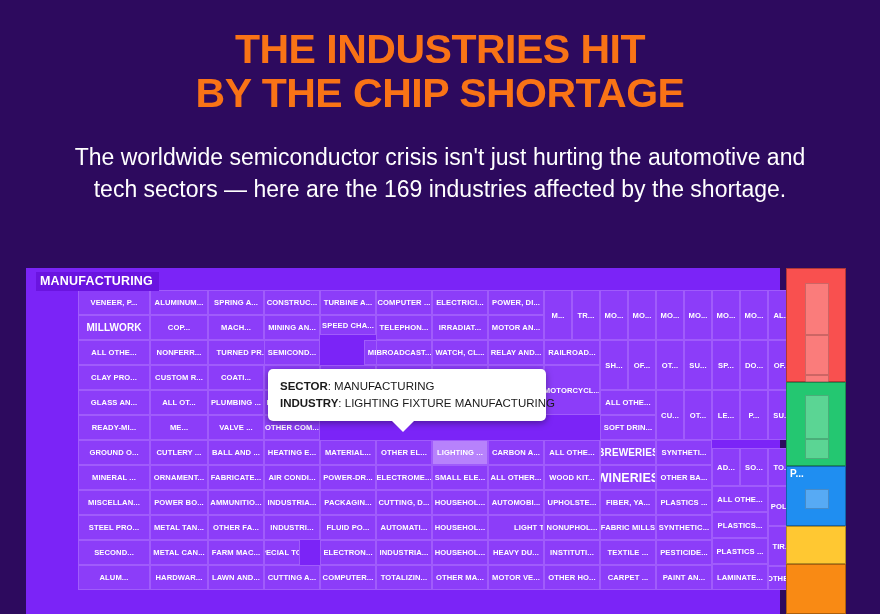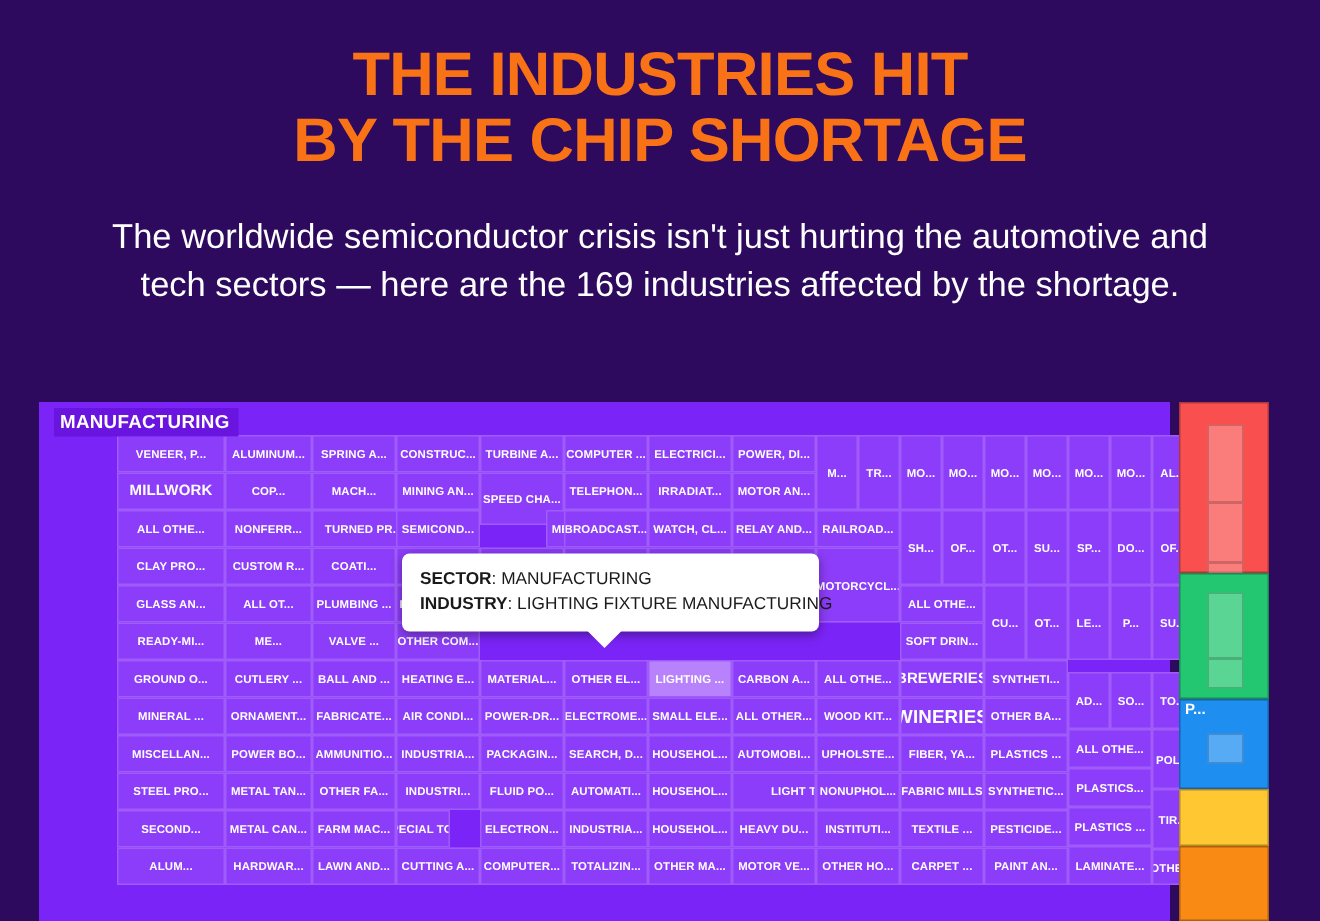--- a/index.html
+++ b/index.html
@@ -130,36 +130,36 @@
         <div class="cell" style="left: 238px; top: 97px; width: 56px; height: 25px;">OPTICAL I...</div>
         <div class="cell" style="left: 238px; top: 122px; width: 56px; height: 25px;">PHOTOGRA...</div>
         <div class="cell" style="left: 238px; top: 147px; width: 56px; height: 25px;">OTHER COM...</div>
         <div class="cell" style="left: 238px; top: 172px; width: 56px; height: 25px;">HEATING E...</div>
         <div class="cell" style="left: 238px; top: 197px; width: 56px; height: 25px;">AIR CONDI...</div>
         <div class="cell" style="left: 238px; top: 222px; width: 56px; height: 25px;">INDUSTRIA...</div>
         <div class="cell" style="left: 238px; top: 247px; width: 56px; height: 25px;">INDUSTRI...</div>
         <div class="cell" style="left: 238px; top: 272px; width: 36px; height: 25px;">SPECIAL TO...</div>
         <div class="cell" style="left: 238px; top: 297px; width: 56px; height: 25px;">CUTTING A...</div>
         <div class="cell" style="left: 294px; top: 22px; width: 56px; height: 25px;">TURBINE A...</div>
-        <div class="cell" style="left: 294px; top: 47px; width: 56px; height: 35px;">SPEED CHA...</div>
+        <div class="cell" style="left: 294px; top: 47px; width: 56px; height: 20px;">SPEED CHA...</div>
         <div class="cell" style="left: 294px; top: 72px; width: 56px; height: 25px; margin-left: 44px;">MECHANIC...</div>
         <div class="cell" style="left: 294px; top: 97px; width: 56px; height: 50px;">PUMP AND...</div>
         <div class="cell" style="left: 294px; top: 172px; width: 56px; height: 25px;">MATERIAL...</div>
         <div class="cell" style="left: 294px; top: 197px; width: 56px; height: 25px;">POWER-DR...</div>
         <div class="cell" style="left: 294px; top: 222px; width: 56px; height: 25px;">PACKAGIN...</div>
         <div class="cell" style="left: 294px; top: 247px; width: 56px; height: 25px;">FLUID PO...</div>
         <div class="cell" style="left: 294px; top: 272px; width: 56px; height: 25px;">ELECTRON...</div>
         <div class="cell" style="left: 294px; top: 297px; width: 56px; height: 25px;">COMPUTER...</div>
         <div class="cell" style="left: 350px; top: 22px; width: 56px; height: 25px;">COMPUTER ...</div>
         <div class="cell" style="left: 350px; top: 47px; width: 56px; height: 25px;">TELEPHON...</div>
         <div class="cell" style="left: 350px; top: 72px; width: 56px; height: 25px;">BROADCAST...</div>
         <div class="cell" style="left: 350px; top: 97px; width: 56px; height: 50px;">PRINTED C...</div>
         <div class="cell" style="left: 350px; top: 172px; width: 56px; height: 25px;">OTHER EL...</div>
         <div class="cell" style="left: 350px; top: 197px; width: 56px; height: 25px;">ELECTROME...</div>
-        <div class="cell" style="left: 350px; top: 222px; width: 56px; height: 25px;">SEARCH, D...</div>
+        <div class="cell" style="left: 350px; top: 222px; width: 56px; height: 25px;">CUTTING, D...</div>
         <div class="cell" style="left: 350px; top: 247px; width: 56px; height: 25px;">AUTOMATI...</div>
         <div class="cell" style="left: 350px; top: 272px; width: 56px; height: 25px;">INDUSTRIA...</div>
         <div class="cell" style="left: 350px; top: 297px; width: 56px; height: 25px;">TOTALIZIN...</div>
         <div class="cell" style="left: 406px; top: 22px; width: 56px; height: 25px;">ELECTRICI...</div>
         <div class="cell" style="left: 406px; top: 47px; width: 56px; height: 25px;">IRRADIAT...</div>
         <div class="cell" style="left: 406px; top: 72px; width: 56px; height: 25px;">WATCH, CL...</div>
         <div class="cell" style="left: 406px; top: 97px; width: 56px; height: 50px;">ELECTRIC...</div>
         <div class="cell hl" style="left: 406px; top: 172px; width: 56px; height: 25px;">LIGHTING ...</div>
         <div class="cell" style="left: 406px; top: 197px; width: 56px; height: 25px;">SMALL ELE...</div>
         <div class="cell" style="left: 406px; top: 222px; width: 56px; height: 25px;">HOUSEHOL...</div>

